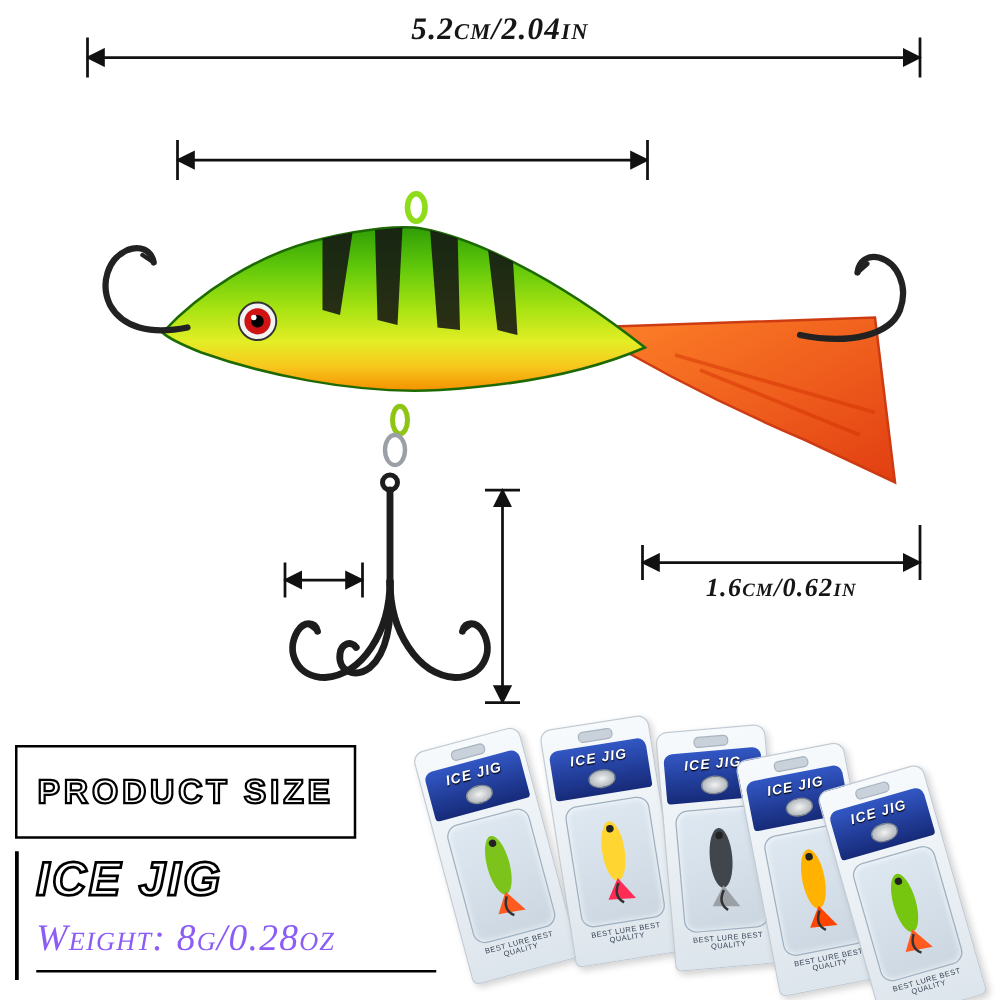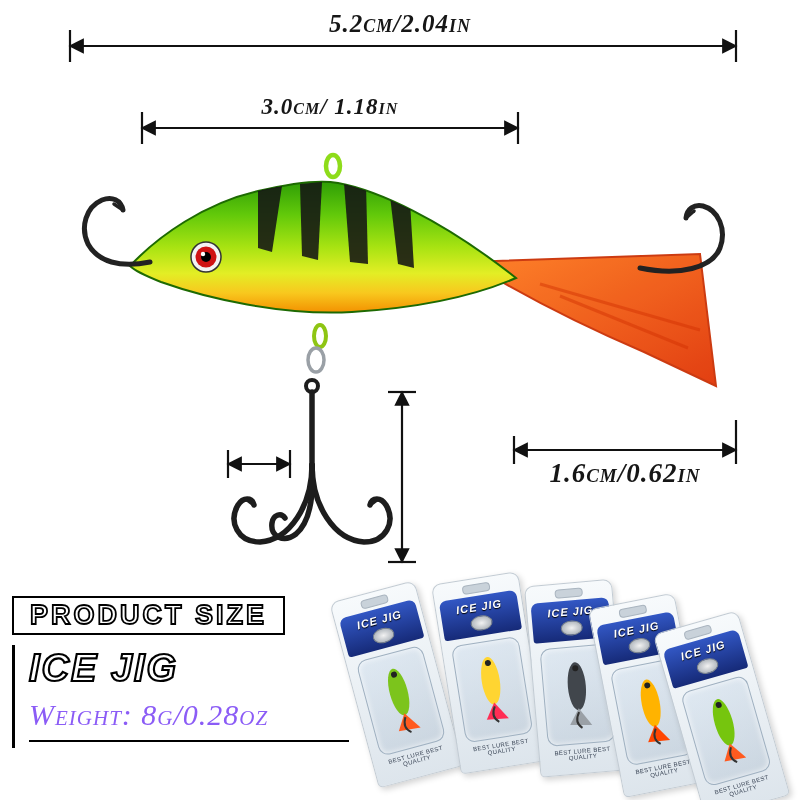--- a/index.html
+++ b/index.html
@@ -8,25 +8,25 @@
           font-family:"Liberation Sans",sans-serif;}
   svg{display:block;}
 
   
   .dim-label{position:absolute;font-family:"Liberation Serif",serif;font-style:italic;
              font-variant:small-caps;font-weight:700;color:#161616;letter-spacing:1px;}
   #lbl-overall{top:10px;left:0;width:800px;text-align:center;font-size:25px;}
   #lbl-body{top:94px;left:140px;width:380px;text-align:center;font-size:23px;}
   #lbl-gap{top:416px;left:58px;font-size:21px;}
   #lbl-treble{top:502px;left:418px;font-size:21px;}
-  #lbl-tail{top:458px;left:512px;width:226px;text-align:center;font-size:27px;}
+  #lbl-tail{top:458px;left:512px;width:226px;text-align:center;font-size:21px;}
 
   
   .info-block{position:absolute;left:12px;top:596px;width:345px;}
-  .size-box{display:inline-block;border:2px solid #000;padding:2px 16px;}
+  .size-box{display:inline-block;border:2px solid #000;padding:20px 16px;}
   .size-title{font-size:27px;font-weight:900;letter-spacing:3px;color:#fff;
               -webkit-text-stroke:1.8px #000;font-family:"Liberation Sans",sans-serif;}
   .info-inner{border-left:3px solid #000;margin-top:10px;padding:2px 0 4px 14px;}
   .brand-big{font-size:38px;font-weight:900;font-style:italic;letter-spacing:2px;color:#fff;
              -webkit-text-stroke:2.2px #000;font-family:"Liberation Sans",sans-serif;}
   .spec-line{font-family:"Liberation Serif",serif;font-style:italic;font-variant:small-caps;
              font-weight:400;font-size:30px;color:#8b5cf6;margin-top:8px;letter-spacing:1px;}
   .spec-rule{width:320px;border:none;border-top:2px solid #000;margin:8px 0 2px;}
 
   
@@ -151,21 +151,20 @@
       <line x1="388" y1="392" x2="416" y2="392"></line>
       <line x1="388" y1="562" x2="416" y2="562"></line>
 
       <line x1="514" y1="450" x2="736" y2="450" marker-start="url(#ah)" marker-end="url(#ah)"></line>
       <line x1="514" y1="436" x2="514" y2="464"></line>
       <line x1="736" y1="420" x2="736" y2="464"></line>
     </g>
   </svg>
 
   <div id="lbl-overall" class="dim-label">5.2cm/2.04in</div>
-  <div id="lbl-body" class="dim-label">3.0cm/ 1.18in</div>
   <div id="lbl-tail" class="dim-label">1.6cm/0.62in</div>
 
   <div class="info-block">
     <div class="size-box">
       <span class="size-title">PRODUCT SIZE</span>
     </div>
     <div class="info-inner">
       <div class="brand-big">ICE JIG</div>
       <div class="spec-line">Weight: 8g/0.28oz</div>
       <hr class="spec-rule">

